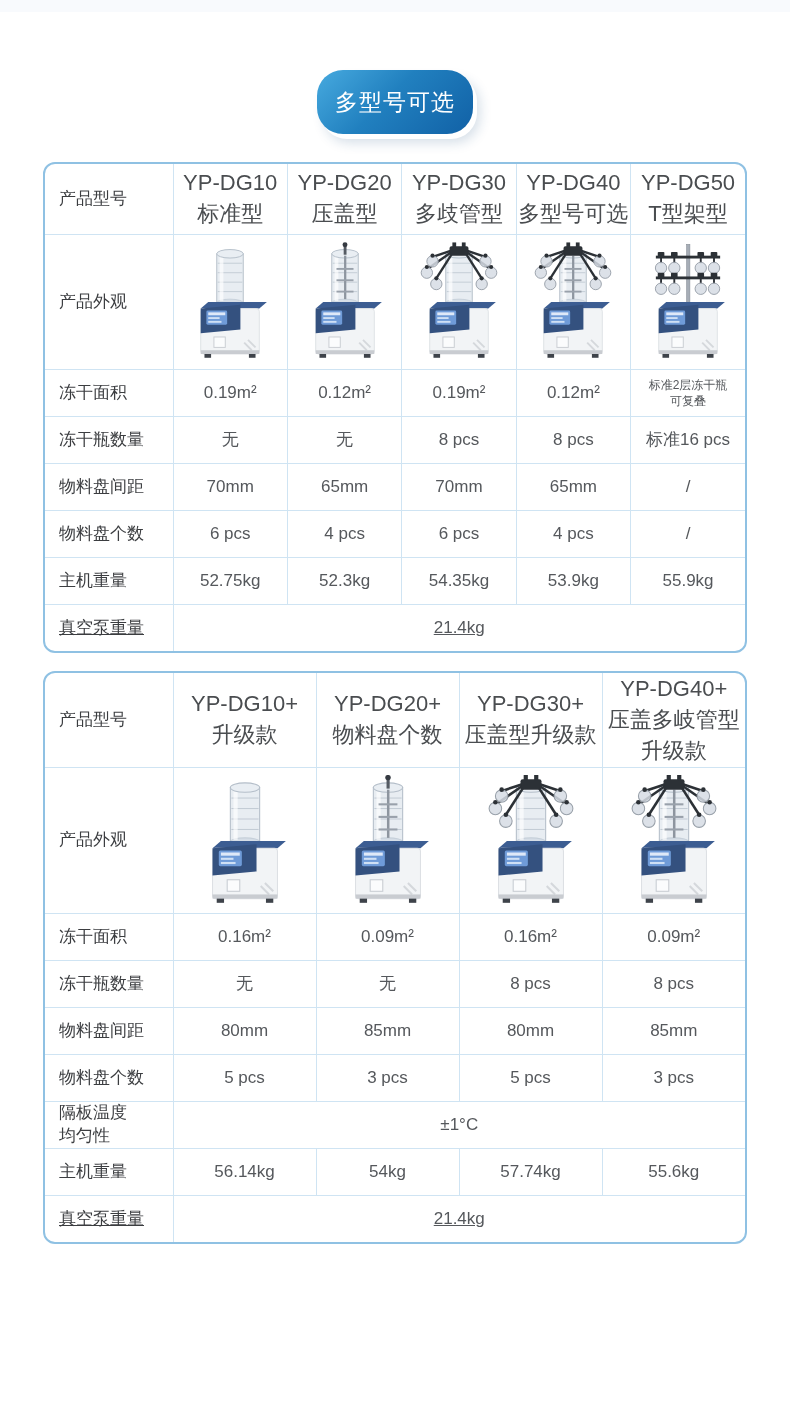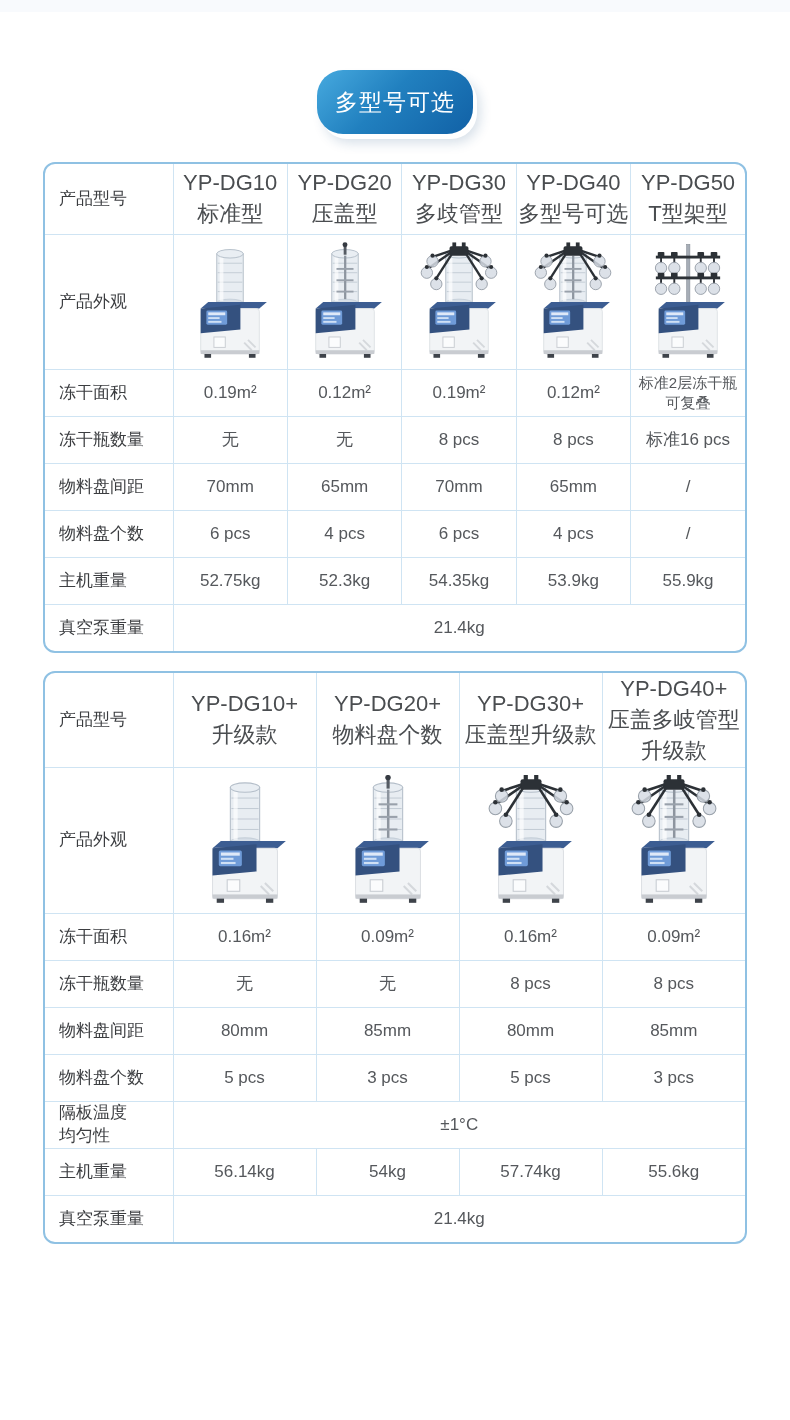--- a/index.html
+++ b/index.html
@@ -24,33 +24,33 @@
     width:700px; margin:28px auto 0;
     border:2px solid #8fc1e3; border-radius:12px; overflow:hidden;
     background:#ffffff;
   }
   .table-wrap + .table-wrap { margin-top:18px; }
   table.spec { width:100%; border-collapse:collapse; table-layout:fixed; }
   table.spec td { border:1px solid #cfe4f3; vertical-align:middle; }
   table.spec tr td:first-child { border-left:none; }
   table.spec tr td:last-child { border-right:none; }
   table.spec tr:first-child td { border-top:none; }
-  table.spec tr:last-child td { border-bottom:none; }
+  table.spec tr:last-child td { border-bottom:none;text-decoration:underline; }
   col.c-label { width:128px; }
   .label-cell {
     text-align:left; padding:0 10px 0 14px;
     font-size:17px; color:#3b3d40; white-space:pre-line; line-height:1.35;
   }
   .value-cell { text-align:center; font-size:17px; color:#55585c; white-space:pre-line; line-height:1.35; }
   .r-header td { height:68px; }
   .model-name, .model-sub { font-size:22px; color:#4a4d50; line-height:1.4; text-align:center; }
   .t1 .r-image td { height:132px; }
   .t2 .r-image td { height:143px; }
   .r-data td { height:44px; }
-  .small-val { font-size:15px; }
+  .small-val { font-size:12px; }
   .img-cell svg { display:block; margin:0 auto; }
 </style>
 </head>
 <body>
 
 <div class="page">
   <div class="top-strip"></div>
   <div class="badge">
     <span>多型号可选</span>
   </div>

